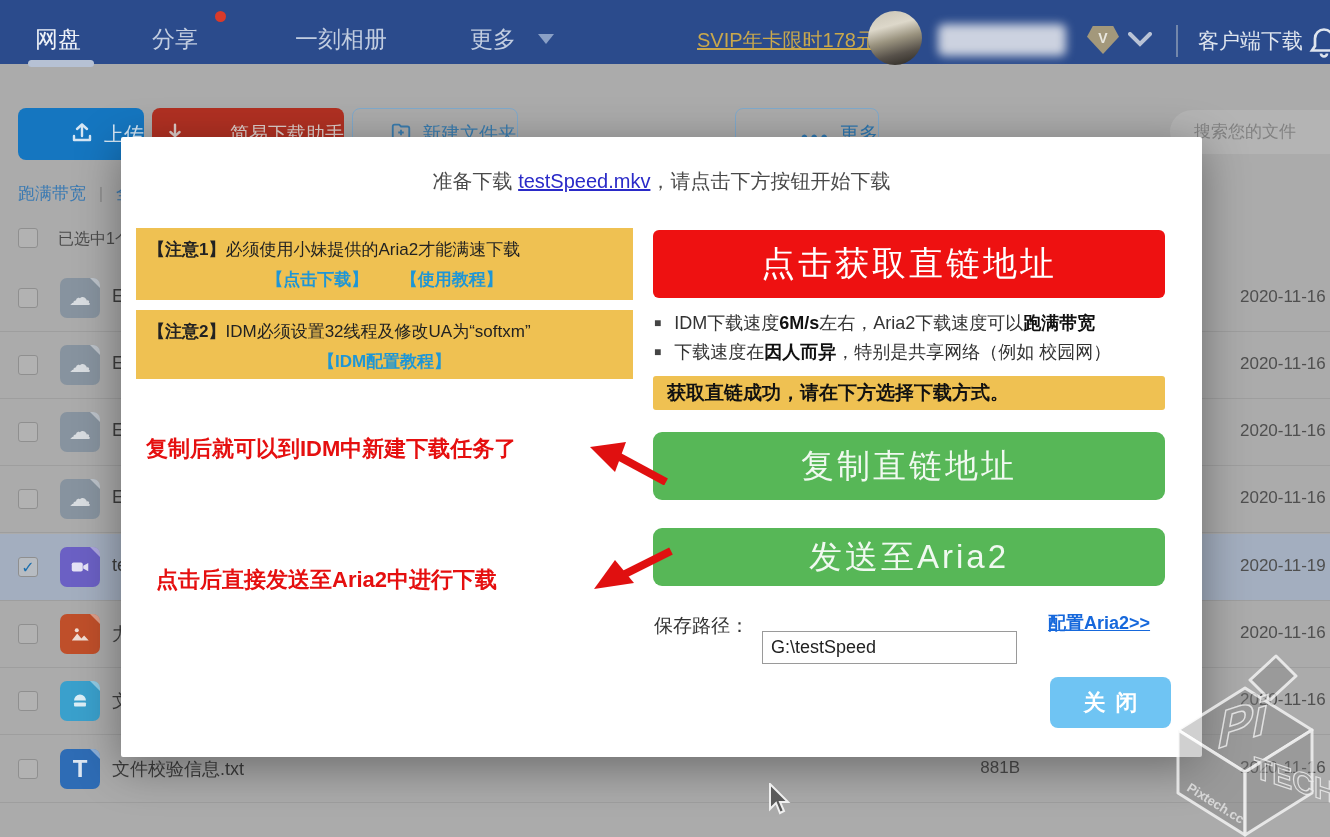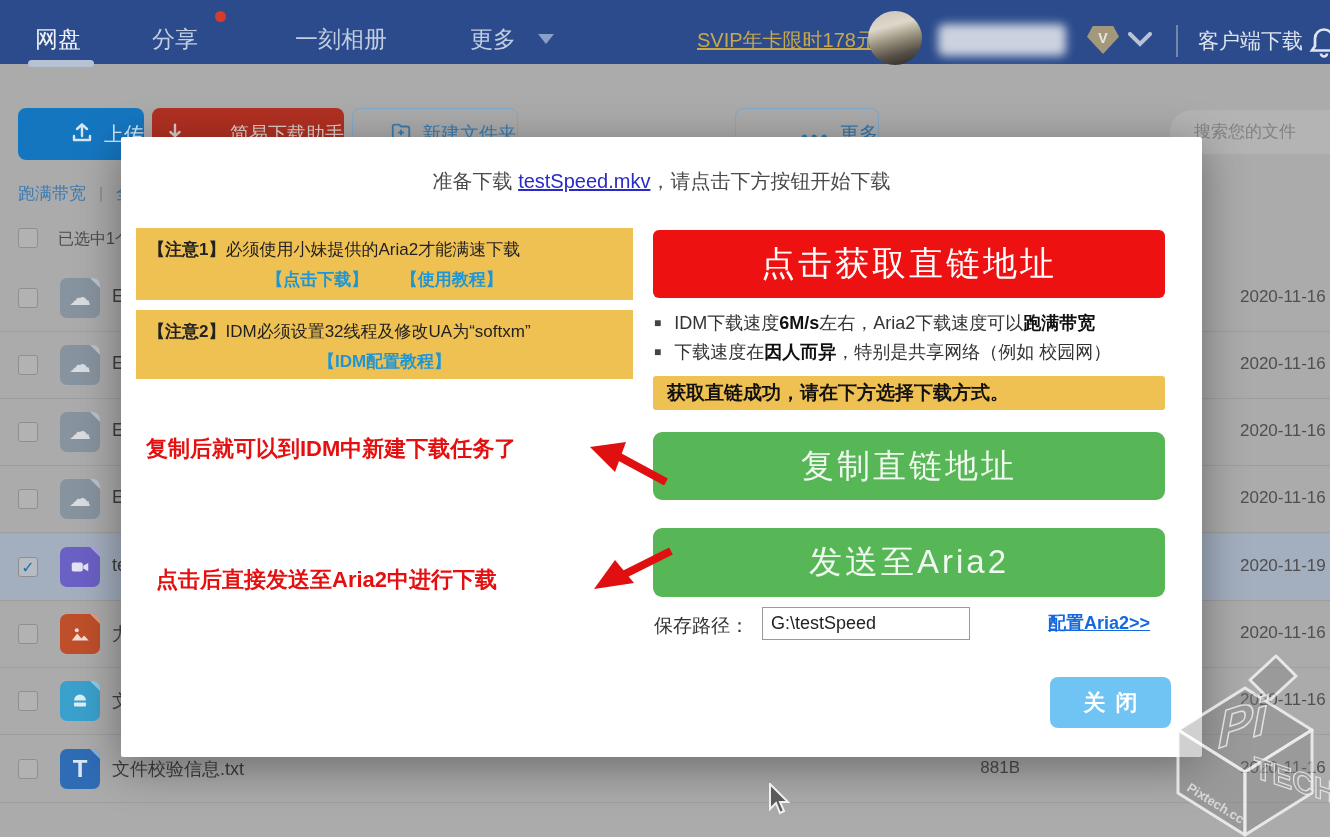--- a/index.html
+++ b/index.html
@@ -69,30 +69,30 @@
   .notebox .links { text-align:center; margin-top:7px; }
   .notebox .links span { color:#1e96d6; font-weight:bold; cursor:pointer; margin:0 14px; }
   .annot { position:absolute; font-size:22px; font-weight:900; color:#e50f0f; white-space:nowrap;
     text-shadow:-2px 0 #fff,2px 0 #fff,0 -2px #fff,0 2px #fff,-1px -1px #fff,1px 1px #fff,-1px 1px #fff,1px -1px #fff; }
   #annot1 { left:25px; top:297px; }
   #annot2 { left:35px; top:428px; }
   .bigbtn { position:absolute; left:532px; width:512px; color:#ffffff; border:none; cursor:pointer;
     display:flex; align-items:center; justify-content:center; letter-spacing:3px; }
   #btn-getlink { top:93px; height:68px; background:#ee1111; border-radius:6px; font-size:34px; }
   #btn-copy { top:295px; height:68px; background:#57b757; border-radius:9px; font-size:33px; color:#f0f9f0; }
-  #btn-aria2 { top:391px; height:69px; background:#57b757; border-radius:9px; font-size:33px; color:#f0f9f0; }
+  #btn-aria2 { top:391px; height:58px; background:#57b757; border-radius:9px; font-size:33px; color:#f0f9f0; }
   .bullet { position:absolute; left:533px; width:520px; font-size:18px; color:#333; white-space:nowrap; }
   .bullet::before { content:"■"; font-size:12px; color:#444; margin-right:8px; vertical-align:2px; }
   .bullet b { color:#111; }
   #bullet1 { top:174px; }
   #bullet2 { top:203px; }
   #status-bar { position:absolute; left:532px; top:239px; width:512px; height:34px; background:#efc152; border-radius:3px;
     font-size:19px; font-weight:bold; color:#111; line-height:34px; padding-left:14px; }
   #path-label { position:absolute; left:533px; top:476px; font-size:19px; color:#333; }
-  #path-input { position:absolute; left:641px; top:470px; width:208px; height:33px; border:1px solid #9a9a9a; font-size:18px; padding:0 8px; color:#222; outline:none; background:#fff; }
+  #path-input { position:absolute; left:641px; top:494px; width:255px; height:33px; border:1px solid #9a9a9a; font-size:18px; padding:0 8px; color:#222; outline:none; background:#fff; }
   #aria2-config { position:absolute; left:927px; top:474px; font-size:18px; font-weight:bold; color:#1668dc; text-decoration:underline; cursor:pointer; }
   #btn-close { position:absolute; left:929px; top:540px; width:121px; height:51px; background:#6fc4f3; border:none; border-radius:8px;
     color:#fff; font-size:22px; font-weight:bold; letter-spacing:10px; padding-left:10px; cursor:pointer; }
   .arrow-svg { position:absolute; }
 
   
   #watermark { position:absolute; left:1158px; top:638px; z-index:8; opacity:.8; }
   #cursor { position:absolute; left:768px; top:783px; z-index:9; }
 </style>
 </head>

